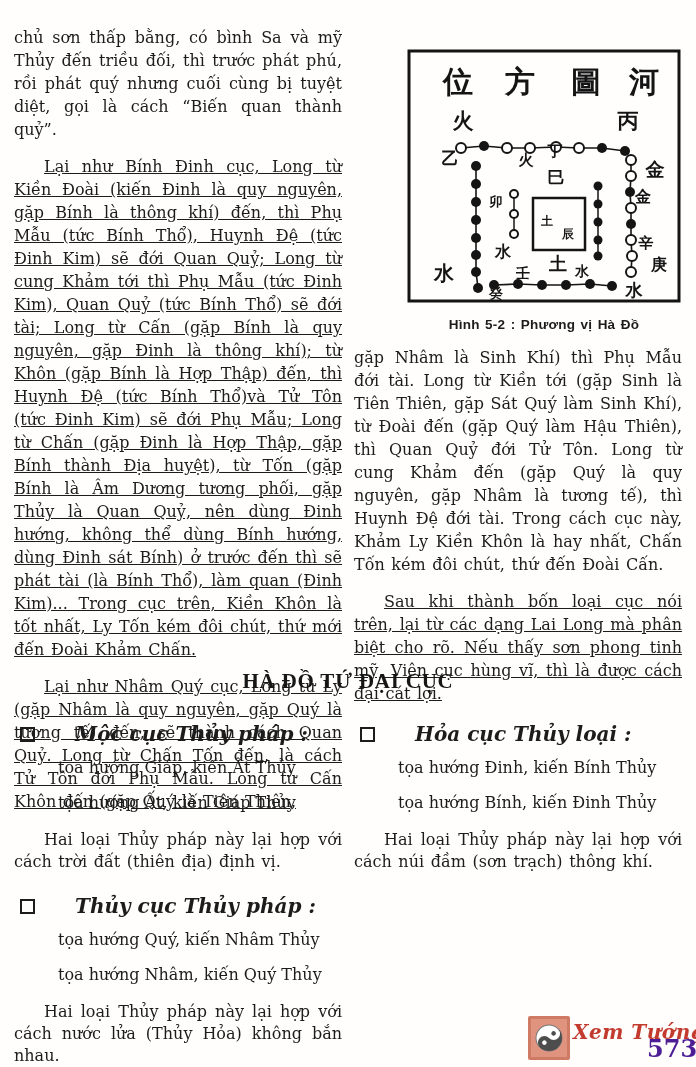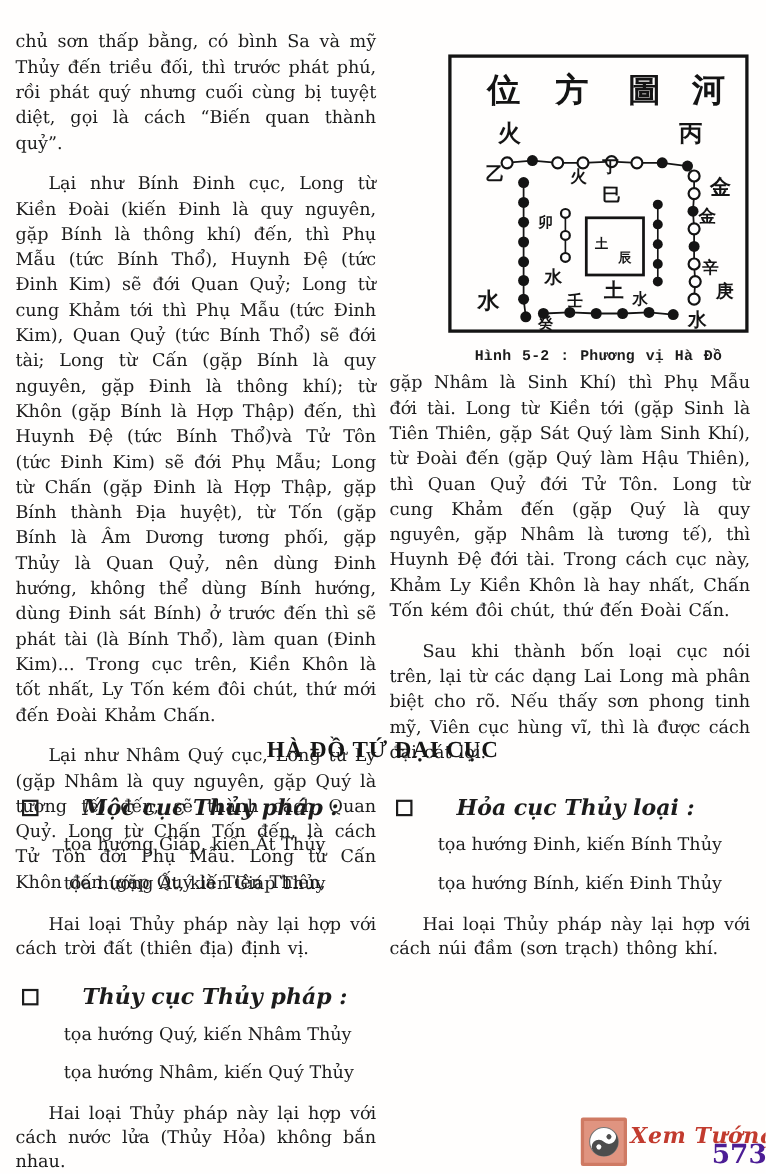--- a/index.html
+++ b/index.html
@@ -8,28 +8,28 @@
     font-family:"DejaVu Serif","Liberation Serif",serif;color:#1c1c1c;
     overflow:hidden;
   }
   .page{position:absolute;inset:0;background:#fffefd;}
 
   
   .col{position:absolute;top:26px;width:328px;font-size:16px;line-height:23px;text-align:justify;word-spacing:1.5px;}
   .col-left{left:14px;}
   .col-right{left:354px;}
   .col p{margin:0 0 14px 0;}
-  .col p.indent{text-indent:30px;}
+  .col p.indent{text-indent:30px;text-decoration:underline;}
 
   
   .figure-wrap{margin:22px 0 0 auto;width:276px;}
   .figure-svg{display:block;}
   .figure-caption{
-    font-family:Liberation Mono, monospace;font-weight:bold;
-    font-size:13.5px;text-align:center;margin:9px 0 0 0;letter-spacing:0.2px;
+    font-family:Liberation Sans, sans-serif;font-weight:bold;
+    font-size:13.5px;text-align:center;margin:9px 0 10px 0;letter-spacing:0.2px;
   }
 
   
   .heading{
     position:absolute;top:669px;left:0;right:0;text-align:center;
     font-family:Liberation Serif, serif;
     font-weight:bold;font-size:21px;letter-spacing:0.8px;color:#161616;
   }
 
   

